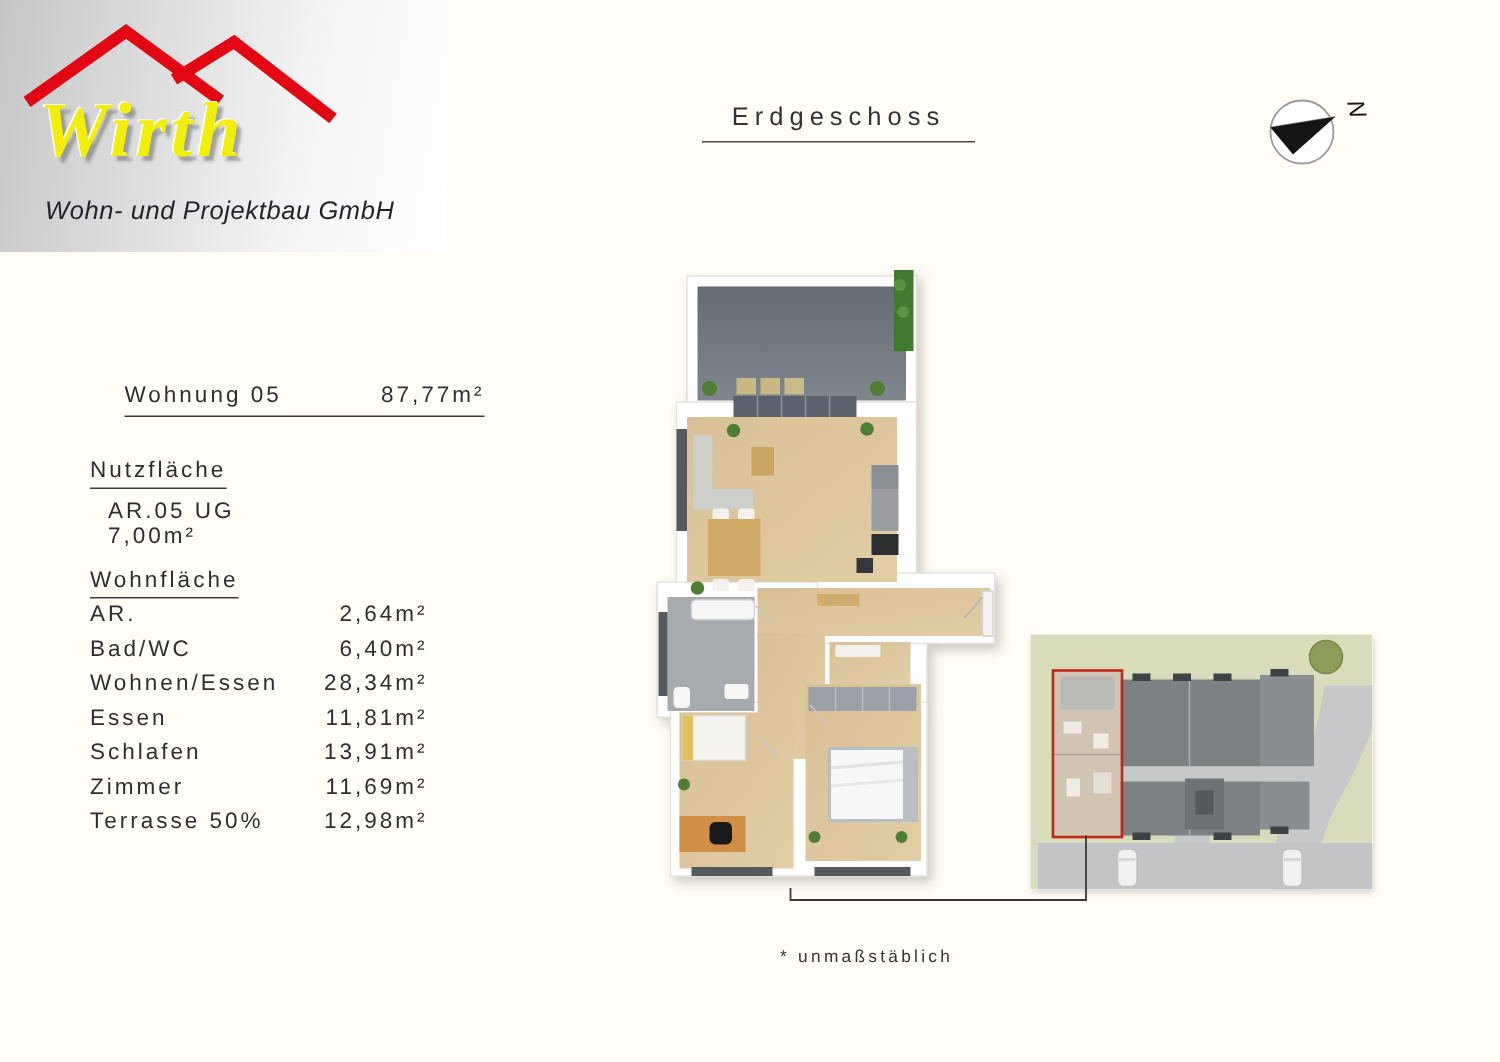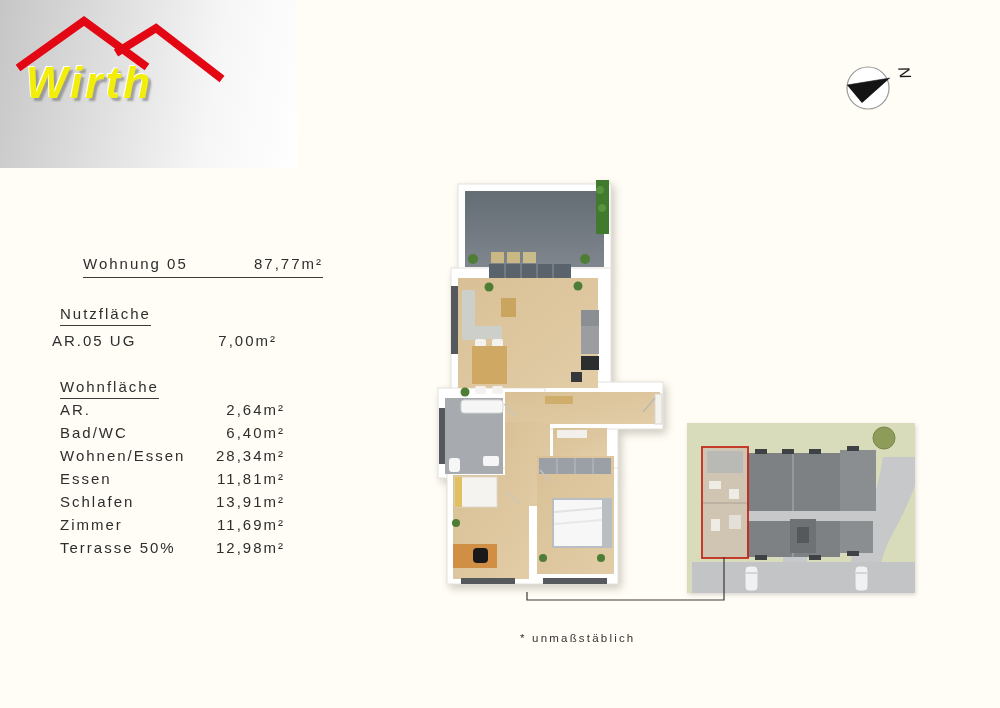--- a/index.html
+++ b/index.html
@@ -5,41 +5,41 @@
   html,body{margin:0;padding:0;}
   body{width:1000px;height:708px;overflow:hidden;
        font-family:"Liberation Sans", sans-serif;}
   #canvas{position:relative;width:1000px;height:708px;background:var(--page-bg,#fffdf6);}
 
   
   .logo-box{position:absolute;left:0;top:0;width:298px;height:168px;
     background:linear-gradient(100deg,#c6c6c6 0%,#dedede 35%,#f6f6f6 70%,#ffffff 100%);}
   .logo-roof{position:absolute;left:0;top:0;}
   .brand-word{position:absolute;left:26px;top:58px;width:250px;
-    font-family:Liberation Sans, sans-serif;font-weight:bold;font-style:italic;
-    font-size:44px;letter-spacing:3px;color:var(--brand-yellow,#f2ee0a);
+    font-family:Liberation Serif, serif;font-weight:bold;font-style:italic;
+    font-size:52px;letter-spacing:3px;color:var(--brand-yellow,#f2ee0a);
     text-shadow:-1px -1px 0 #ffffff,3px 3px 2px rgba(105,105,105,.55);}
   .brand-sub{position:absolute;left:30px;top:131px;font-style:italic;font-size:17px;
     color:#23232b;letter-spacing:.4px;}
 
   
   .plan-title{position:absolute;left:468px;top:68px;width:182px;text-align:center;
     font-size:17px;letter-spacing:4px;color:#333;
     border-bottom:1px solid #4a4a4a;padding-bottom:6px;}
 
   
   .panel{position:absolute;left:0;top:0;color:var(--text,#2e2e2e);font-size:15px;
     letter-spacing:2px;}
   .row{position:absolute;display:flex;justify-content:space-between;}
   .title-row{left:47px;top:255px;width:240px;border-bottom:1.6px solid #3c3c3c;
     padding-bottom:5px;margin-left:36px;}
   .sec-head{position:absolute;left:60px;border-bottom:1.4px solid #3c3c3c;
     padding-bottom:3px;}
   .nutz-head{top:305px;}
-  .nutz-row{left:52px;top:332px;width:225px;}
+  .nutz-row{left:72px;top:332px;width:225px;flex-direction:column;}
   .wohn-head{top:378px;}
   .w-row{left:60px;width:225px;justify-content:space-between;}
 
   
   .footnote{position:absolute;left:520px;top:632px;font-size:11.5px;
     letter-spacing:2.2px;color:#333;}
 
   
   .floorplan-svg{position:absolute;left:425px;top:160px;
     filter:drop-shadow(3px 4px 4px rgba(148,142,130,.45));}
@@ -52,22 +52,24 @@
 <body>
 
 <div id="canvas">
 
   <div class="logo-box">
     <svg class="logo-roof" width="298" height="100" viewBox="0 0 298 100">
       <polyline points="18,68 84,21 147,67" fill="none" stroke="var(--roof-red)" stroke-width="8"></polyline>
       <polyline points="116,53 156,28 222,79" fill="none" stroke="var(--roof-red)" stroke-width="8"></polyline>
     </svg>
     <div class="brand-word">Wirth</div>
+    <div class="brand-sub">Wohn- und Projektbau GmbH</div>
   </div>
 
+  <div class="plan-title">Erdgeschoss</div>
 
   <svg class="compass-svg" width="78" height="64" viewBox="0 0 78 64">
     <circle cx="30" cy="30" r="21" fill="#ffffff" stroke="#9a9a9a" stroke-width="1.2"></circle>
     <line x1="9" y1="27" x2="52" y2="20" stroke="#777" stroke-width="1"></line>
     <polygon points="9,27 52,20 24,45" fill="#141414"></polygon>
     <text x="0" y="0" transform="translate(60,10) rotate(78)" font-size="16" font-style="italic" fill="#1a1a1a">N</text>
   </svg>
 
   <div class="panel">
     <div class="row title-row">

